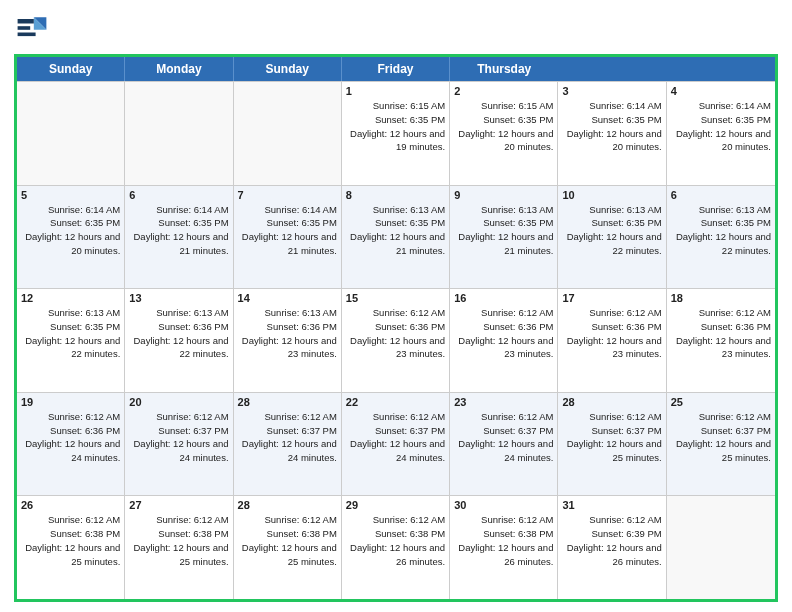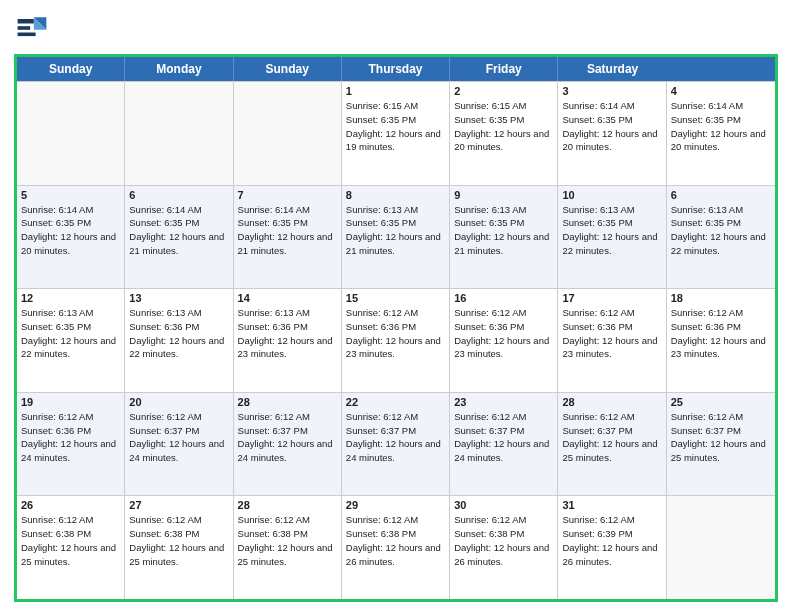--- a/index.html
+++ b/index.html
@@ -100,20 +100,21 @@
     .cal-cell:last-child { border-right: none; }
     .cal-cell.empty { background: #f8f8f8; }
     .cal-cell .day-num {
       font-size: 11px;
       font-weight: bold;
       margin-bottom: 2px;
     }
     .cal-cell .sun-info {
       color: #222;
       line-height: 1.45;
+      text-align: right;
     }
     
     .cal-week:nth-child(odd) .cal-cell:not(.empty) { background: #fff; }
     .cal-week:nth-child(even) .cal-cell:not(.empty) { background: #f0f4fa; }
     .cal-week:nth-child(odd) .cal-cell.empty { background: #f8f8f8; }
     .cal-week:nth-child(even) .cal-cell.empty { background: #eaeef5; }
   </style>
 </head>
 <body>
 
@@ -137,23 +138,22 @@
       <div class="title-month"></div>
       <div class="title-location"></div>
     </div>
   </div>
 
   <div class="calendar">
     <div class="cal-header-row">
     <div class="cal-header-cell">Sunday</div>
         <div class="cal-header-cell">Monday</div>
         <div class="cal-header-cell">Sunday</div>
+        <div class="cal-header-cell">Friday</div>
         <div class="cal-header-cell">Thursday</div>
-        <div class="cal-header-cell">Friday</div>
-        <div class="cal-header-cell">Saturday</div>
       </div>
     <div class="cal-body">
     <div class="cal-week">
           <div class="cal-cell empty"></div>
           <div class="cal-cell empty"></div>
           <div class="cal-cell empty"></div>
           <div class="cal-cell">
             <div class="day-num">1</div>
             <div class="sun-info">Sunrise: 6:15 AM<br>Sunset: 6:35 PM<br>Daylight: 12 hours and 19 minutes.</div>
           </div>

